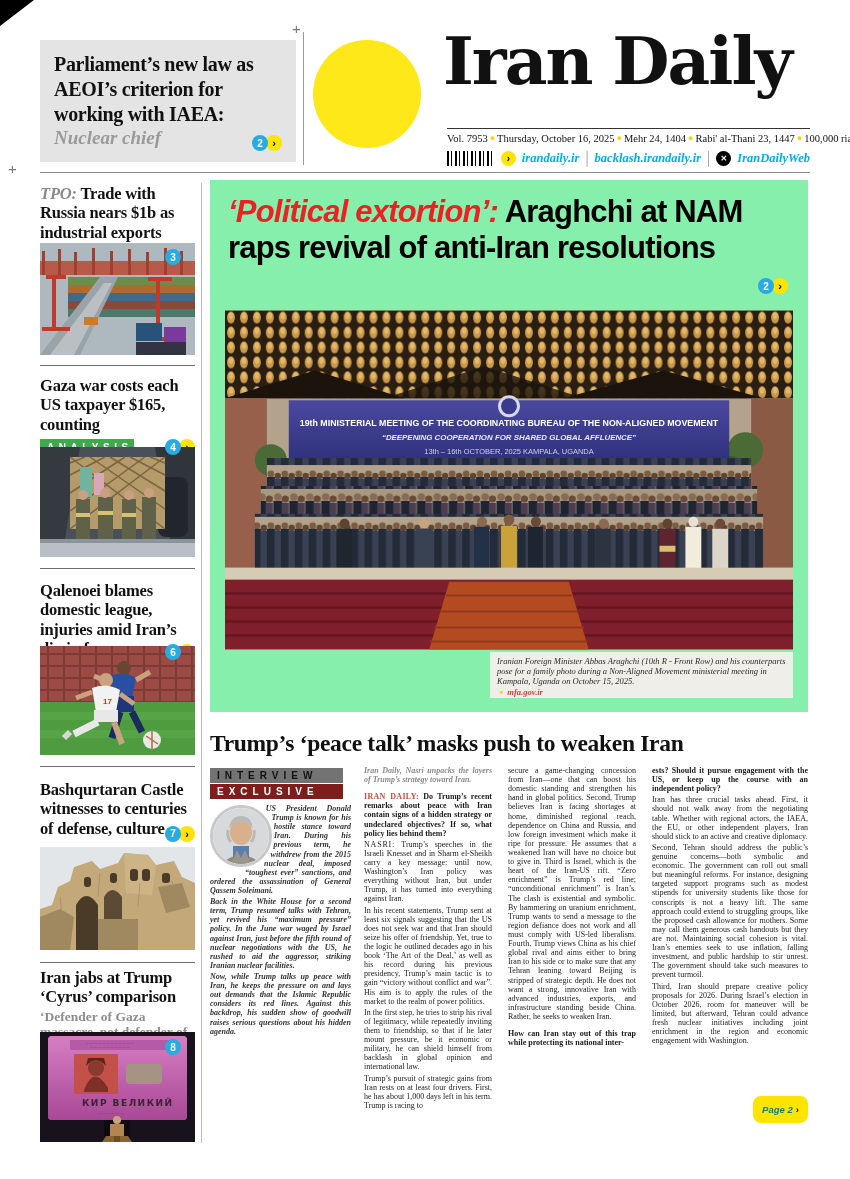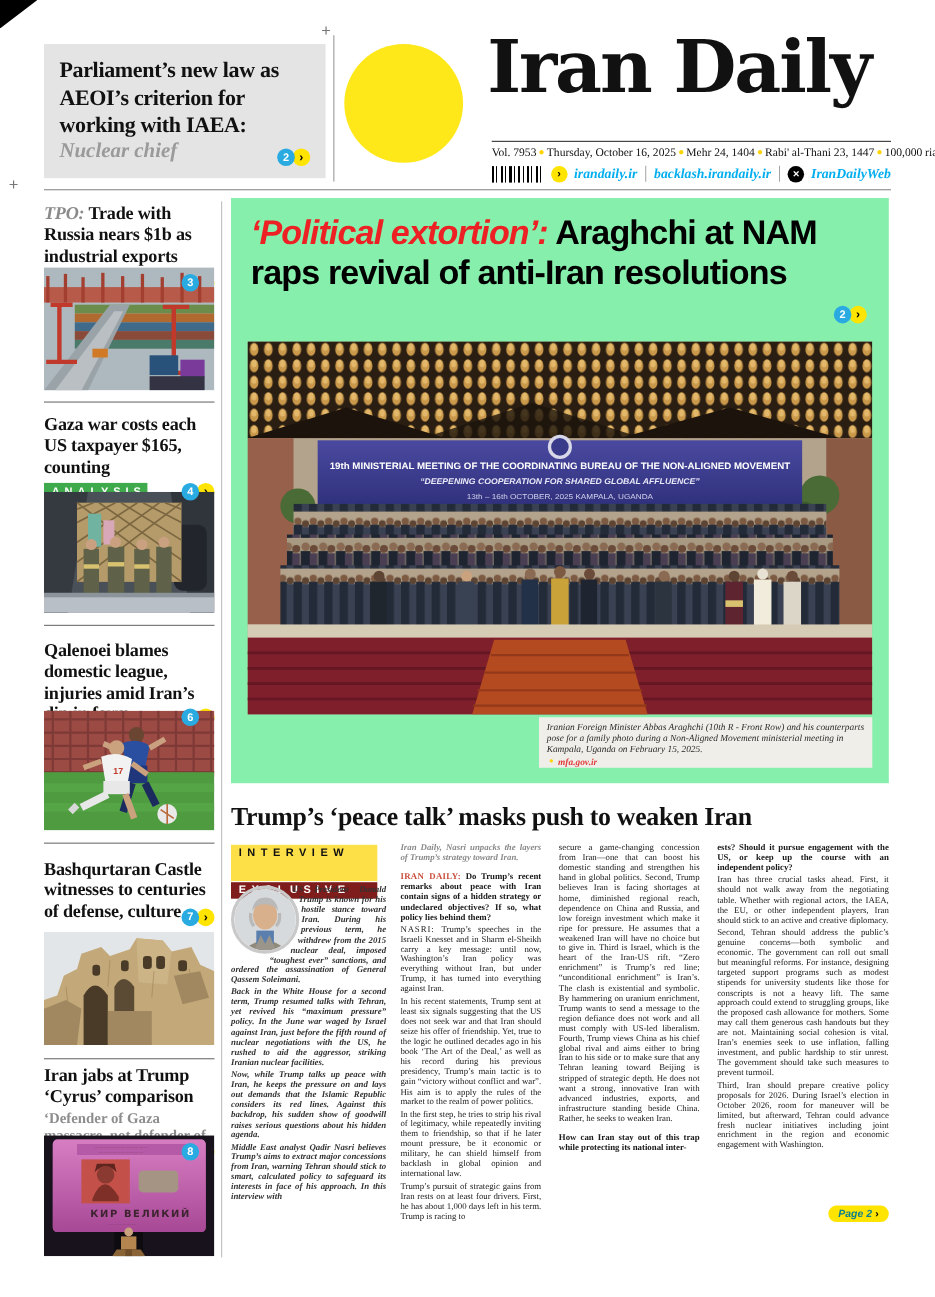--- a/index.html
+++ b/index.html
@@ -65,32 +65,32 @@
             padding:4px 7px;box-sizing:border-box;font-style:italic;font-size:8.5px;
             line-height:1.2;color:#2a2a2a;}
   .credit{color:#e03a3a;font-weight:bold;}
   .credit .ydot{font-size:7px;}
 
   
   .feat-head{left:210px;top:730px;width:598px;font-weight:bold;font-size:23.5px;
              letter-spacing:-0.3px;}
   .tagstack{left:210px;top:768px;width:133px;font-family:"Liberation Sans",sans-serif;
             font-weight:bold;font-size:10px;}
-  .tag1{background:#fde047;color:#111;letter-spacing:5px;padding:2px 0 20px 7px;}
+  .tag1{background:#737373;color:#111;letter-spacing:5px;padding:2px 0 2px 7px;}
   .tag2{background:#7f1d1d;color:#fff;letter-spacing:5px;padding:2px 0 2px 7px;margin-top:1px;}
   .bodycol{font-size:8px;line-height:1.14;text-align:justify;color:#1a1a1a;}
   .bodycol p{margin:0 0 2px 0;}
   .col1{font-style:italic;font-weight:bold;color:#333;}
   .avatar{float:left;width:56px;height:56px;border-radius:50%;border:3px solid #c9c9c9;
           overflow:hidden;margin:1px 5px 1px 0;shape-outside:circle(33px at 31px 31px);}
   .intro{color:#8a8a8a;font-style:italic;font-weight:bold;}
   .q{font-weight:bold;}
   .qlabel{color:#c94f3d;font-weight:bold;letter-spacing:0.3px;}
   .alabel{letter-spacing:0.8px;}
-  .page2{left:753px;top:1096px;width:55px;height:15px;background:#ffe400;border-radius:8px;
+  .page2{left:753px;top:1096px;width:55px;height:27px;background:#ffe400;border-radius:8px;
          display:flex;align-items:center;justify-content:center;gap:3px;
          font:bold italic 9.5px "Liberation Sans",sans-serif;color:#0a7f8e;}
   .page2 .arr{color:#000;font-style:normal;}
 </style>
 </head>
 <body>
 
 <div class="page">
 
   <div class="abs corner-wedge"></div>
@@ -419,21 +419,21 @@
           <path d="M0,284 H570 M0,298 H570 M0,312 H570 M0,326 H570"></path>
         </g>
         <polygon points="225,272 345,272 365,340 205,340" fill="#b44a20"></polygon>
         <g stroke="#93391a" stroke-width="2">
             <path d="M222,286 H348 M216,302 H354 M210,318 H360 M206,332 H364"></path>
           </g>
       </svg>
     </div>
 
     <div class="lead-cap">
-      <span>Iranian Foreign Minister Abbas Araghchi (10th R - Front Row) and his counterparts pose for a family photo during a Non-Aligned Movement ministerial meeting in Kampala, Uganda on February 15, 2025.</span><br>
+      <span>Iranian Foreign Minister Abbas Araghchi (10th R - Front Row) and his counterparts pose for a family photo during a Non-Aligned Movement ministerial meeting in Kampala, Uganda on October 15, 2025.</span><br>
       <span class="credit"><span class="ydot">●</span> <span>mfa.gov.ir</span></span>
     </div>
   </div>
 
   <div class="abs feat-head">Trump’s ‘peace talk’ masks push to weaken Iran</div>
 
   <div class="abs tagstack">
     <div class="tag1">INTERVIEW</div>
     <div class="tag2">EXCLUSIVE</div>
   </div>
@@ -446,21 +446,20 @@
         <rect x="20" y="38" width="16" height="12" fill="#5a7fae"></rect>
         <path d="M18,56 L24,42 L28,50 L32,42 L38,56 Z" fill="#9a958a"></path>
         <ellipse cx="28" cy="24" rx="11" ry="13" fill="#d9b08c"></ellipse>
         <path d="M16,20 Q18,8 28,8 Q38,8 40,20 Q36,14 28,14 Q20,14 16,20 Z" fill="#b9b9b9"></path>
         <path d="M15,22 q-1,8 3,12 M41,22 q1,8 -3,12" stroke="#b9b9b9" stroke-width="3" fill="none"></path>
       </svg>
     </div>
     <p>US President Donald Trump is known for his hostile stance toward Iran. During his previous term, he withdrew from the 2015 nuclear deal, imposed “toughest ever” sanctions, and ordered the assassination of General Qassem Soleimani.</p>
     <p>Back in the White House for a second term, Trump resumed talks with Tehran, yet revived his “maximum pressure” policy. In the June war waged by Israel against Iran, just before the fifth round of nuclear negotiations with the US, he rushed to aid the aggressor, striking Iranian nuclear facilities.</p>
     <p>Now, while Trump talks up peace with Iran, he keeps the pressure on and lays out demands that the Islamic Republic considers its red lines. Against this backdrop, his sudden show of goodwill raises serious questions about his hidden agenda.</p>
-    <p>Middle East analyst Qadir Nasri believes Trump’s aims to extract major concessions from Iran, warning Tehran should stick to smart, calculated policy to safeguard its interests in face of his approach. In this interview with</p>
   </div>
 
   <div class="abs bodycol" style="left:364px;top:766px;width:128px;">
     <p class="intro">Iran Daily, Nasri unpacks the layers of Trump’s strategy toward Iran.</p>
     <p style="margin-top:8px;"><span class="qlabel">IRAN DAILY:</span><span class="q"> Do Trump’s recent remarks about peace with Iran contain signs of a hidden strategy or undeclared objectives? If so, what policy lies behind them?</span></p>
     <p><span class="alabel">NASRI:</span><span> Trump’s speeches in the Israeli Knesset and in Sharm el-Sheikh carry a key message: until now, Washington’s Iran policy was everything without Iran, but under Trump, it has turned into everything against Iran.</span></p>
     <p>In his recent statements, Trump sent at least six signals suggesting that the US does not seek war and that Iran should seize his offer of friendship. Yet, true to the logic he outlined decades ago in his book ‘The Art of the Deal,’ as well as his record during his previous presidency, Trump’s main tactic is to gain “victory without conflict and war”. His aim is to apply the rules of the market to the realm of power politics.</p>
     <p>In the first step, he tries to strip his rival of legitimacy, while repeatedly inviting them to friendship, so that if he later mount pressure, be it economic or military, he can shield himself from backlash in global opinion and international law.</p>
     <p>Trump’s pursuit of strategic gains from Iran rests on at least four drivers. First, he has about 1,000 days left in his term. Trump is racing to</p>
   </div>

